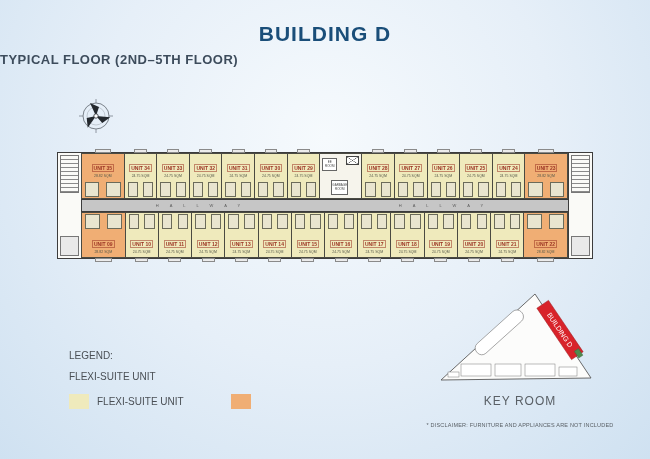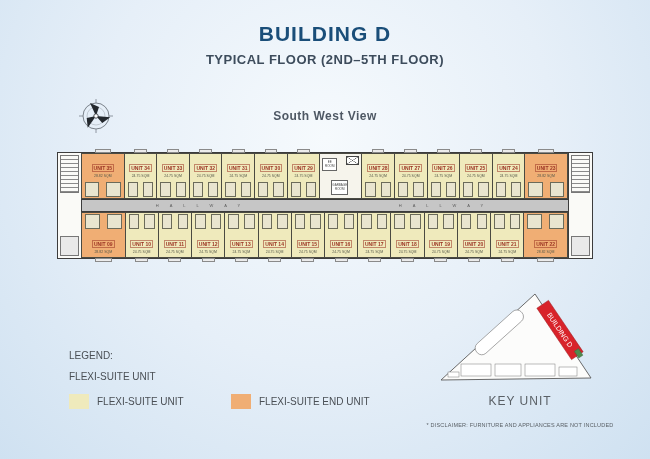--- a/index.html
+++ b/index.html
@@ -3,21 +3,21 @@
 <meta charset="utf-8">
 <style>
   html,body{margin:0;padding:0;}
   body{font-family:"Liberation Sans",sans-serif;}
   .page{position:relative;width:650px;height:459px;overflow:hidden;
     background:radial-gradient(ellipse at 50% 30%, #f6fafd 0%, #e6eff8 50%, #cfe1f1 100%);}
 
   
   .page-title{position:absolute;top:22px;left:0;width:100%;text-align:center;
     font-size:21px;font-weight:bold;letter-spacing:1px;color:#1a4e79;}
-  .page-subtitle{position:absolute;top:52px;left:0;width:100%;text-align:center;
+  .page-subtitle{position:absolute;top:52px;left:0;width:100%;
     font-size:13px;font-weight:bold;letter-spacing:.5px;color:#3d4c5c;}
   .view-label{position:absolute;left:0;width:100%;text-align:center;
     font-size:12px;font-weight:bold;color:#4e5864;letter-spacing:.5px;}
   .view-top{top:109px;}
   .view-bottom{top:300px;}
 
   
   .compass{position:absolute;left:74px;top:94px;width:44px;height:44px;}
 
   
@@ -92,21 +92,20 @@
       <line x1="35" y1="22" x2="39" y2="22" stroke="#7a828a" stroke-width="0.8"></line>
       <g fill="#23282d">
         <path d="M22 22 L16 9 L25 13 Z"></path>
         <path d="M22 22 L16 9 L25 13 Z" transform="rotate(120 22 22)"></path>
         <path d="M22 22 L16 9 L25 13 Z" transform="rotate(240 22 22)"></path>
       </g>
       <circle cx="22" cy="22" r="2.2" fill="#fff" stroke="#23282d" stroke-width="0.8"></circle>
     </svg>
   </div>
 
-  <div class="view-label view-top">South West View</div>
 
   <div class="floorplan">
     <div class="endblock">
       <div class="stairs"></div>
       <div class="endroom"></div>
     </div>
     <div class="plan-main">
       <div class="row top" id="top-row">
           <div class="unit end" style="background: rgb(240, 174, 116);">
             <div class="u-label"><div class="u-name">UNIT 35</div><div class="u-sqm">28.82 SQM</div></div>
@@ -322,38 +321,37 @@
 
 
   <div class="legend">
     <div class="legend-heading">LEGEND:</div>
     <div class="legend-subheading">FLEXI-SUITE UNIT</div>
     <div class="legend-row">
       <span class="swatch" style="background-color: rgb(239, 234, 188);"></span>
       <span class="legend-item-label first">FLEXI-SUITE UNIT</span>
       <span class="legend-gap"></span>
       <span class="swatch" style="background-color: rgb(240, 174, 116);"></span>
-      <span class="legend-item-label">FLEXI-SUITE END UNIT</span>
     </div>
   </div>
 
   <div class="keyplan">
     <svg viewBox="0 0 170 100" width="170" height="100">
       <polygon points="6,92 100,6 156,90" fill="#fcfcfb" stroke="#5a5a5a" stroke-width="0.9"></polygon>
       <rect x="34" y="38" width="60" height="13" rx="6" transform="rotate(-42 64 44)" fill="#ffffff" stroke="#8a8a8a" stroke-width="0.7"></rect>
       <g>
         <rect x="26" y="76" width="30" height="12" fill="#ffffff" stroke="#7a7a7a" stroke-width="0.5"></rect>
         <rect x="60" y="76" width="26" height="12" fill="#ffffff" stroke="#7a7a7a" stroke-width="0.5"></rect>
         <rect x="90" y="76" width="30" height="12" fill="#ffffff" stroke="#7a7a7a" stroke-width="0.5"></rect>
         <rect x="124" y="79" width="18" height="9" fill="#ffffff" stroke="#7a7a7a" stroke-width="0.5"></rect>
         <rect x="13" y="84" width="11" height="5" fill="#ffffff" stroke="#7a7a7a" stroke-width="0.5"></rect>
       </g>
       <g transform="rotate(56 125 42)">
         <rect x="94" y="35" width="62" height="14" fill="#d8232a" stroke="#9e161c" stroke-width="0.5"></rect>
         <text x="125" y="44.5" text-anchor="middle" font-size="7" fill="#ffffff" font-family="Liberation Sans, sans-serif" id="kp-building-text">BUILDING D</text>
       </g>
       <rect x="140" y="63" width="8" height="5" transform="rotate(56 144 65)" fill="#4f8a4f" stroke="#39663a" stroke-width="0.4"></rect>
     </svg>
-    <div class="keyplan-label">KEY UNIT</div>
+    <div class="keyplan-label">KEY ROOM</div>
     <div class="keyplan-disclaimer">* DISCLAIMER: FURNITURE AND APPLIANCES ARE NOT INCLUDED</div>
   </div>
 
 </div>
 
 </body></html>

